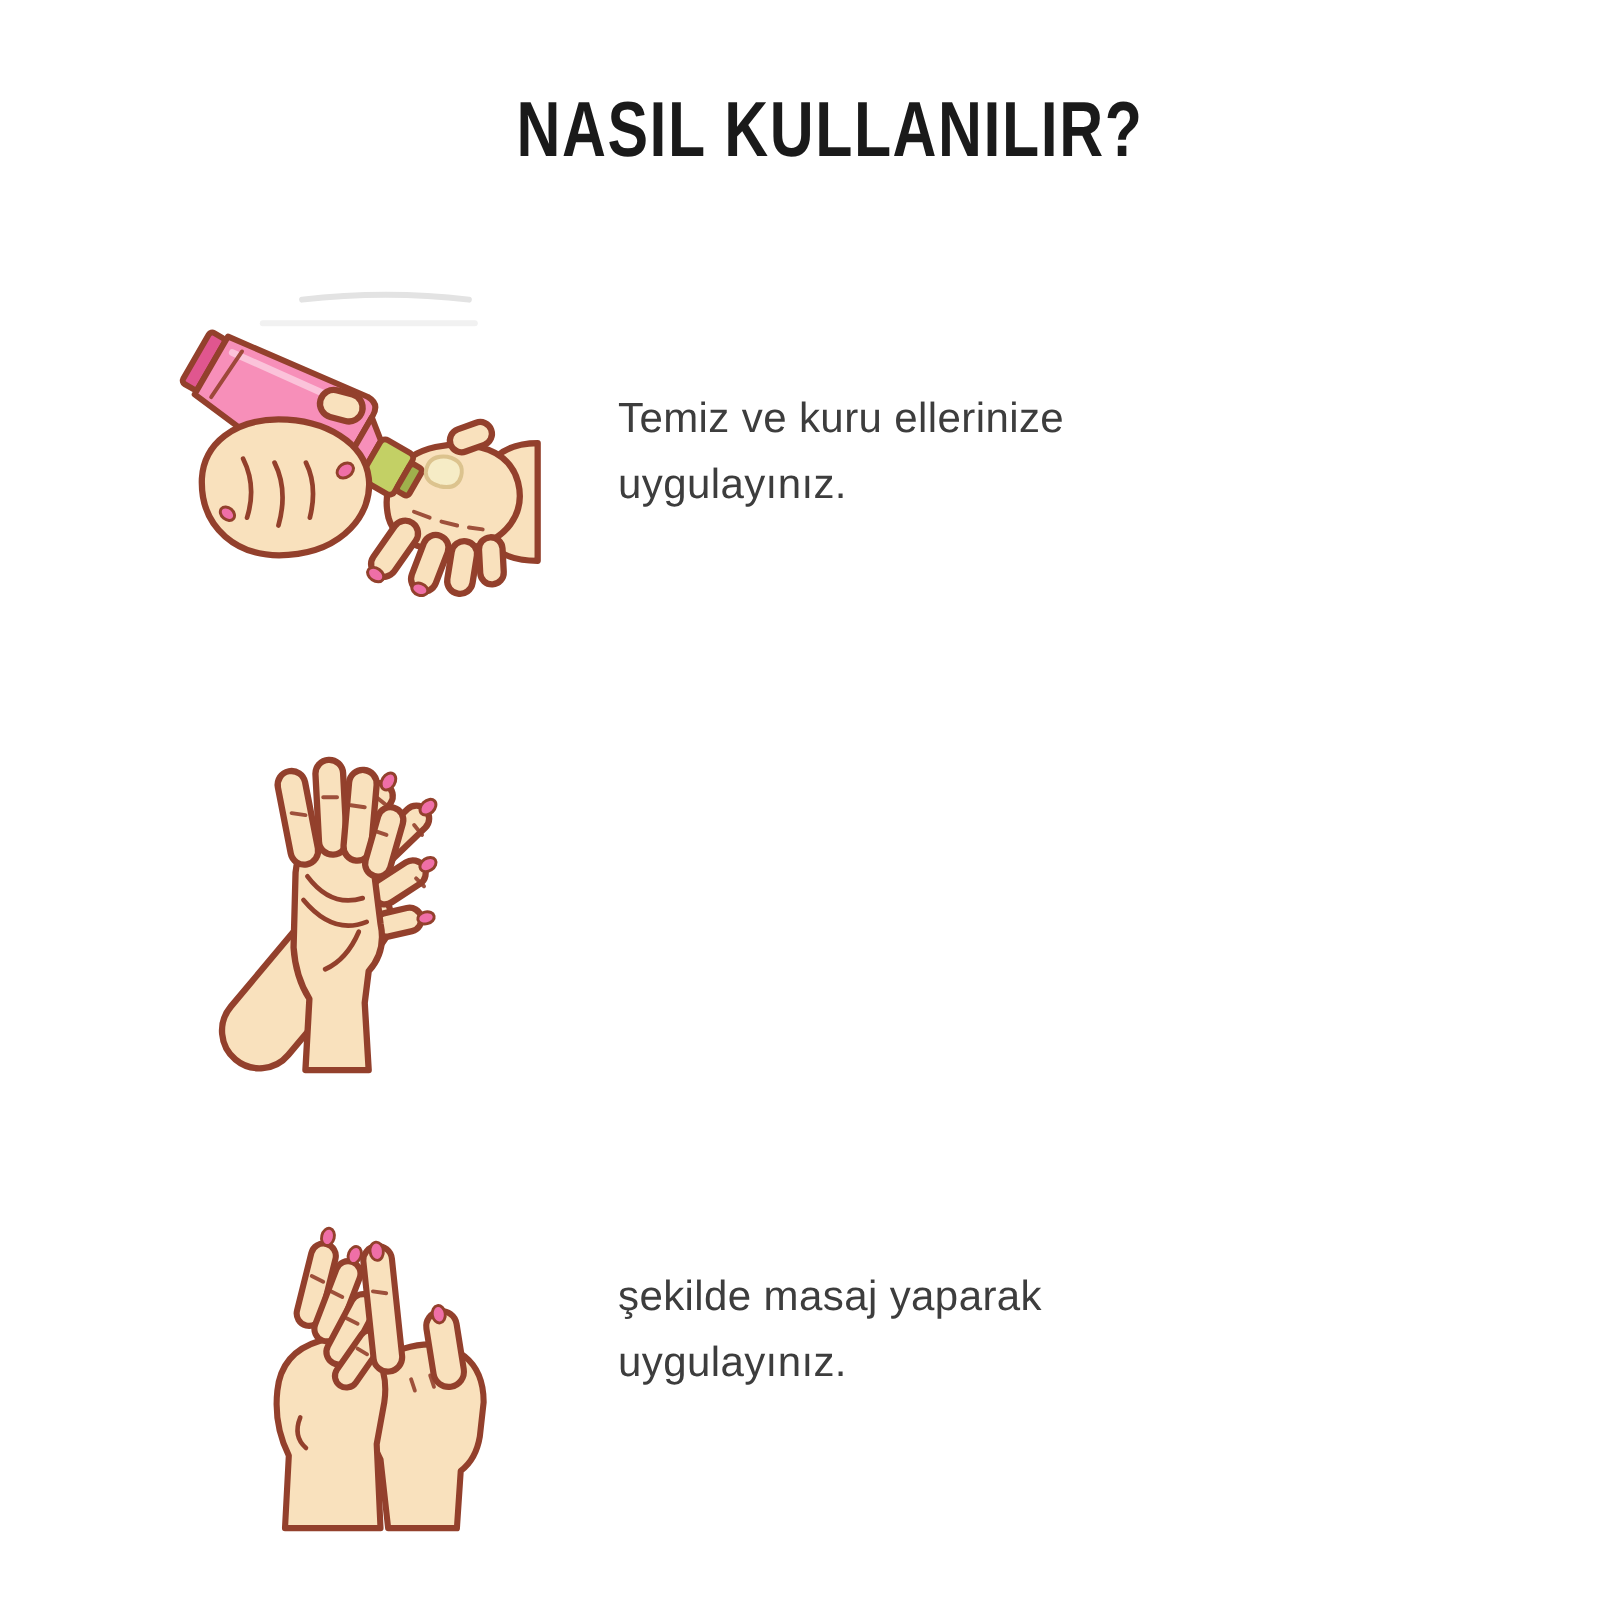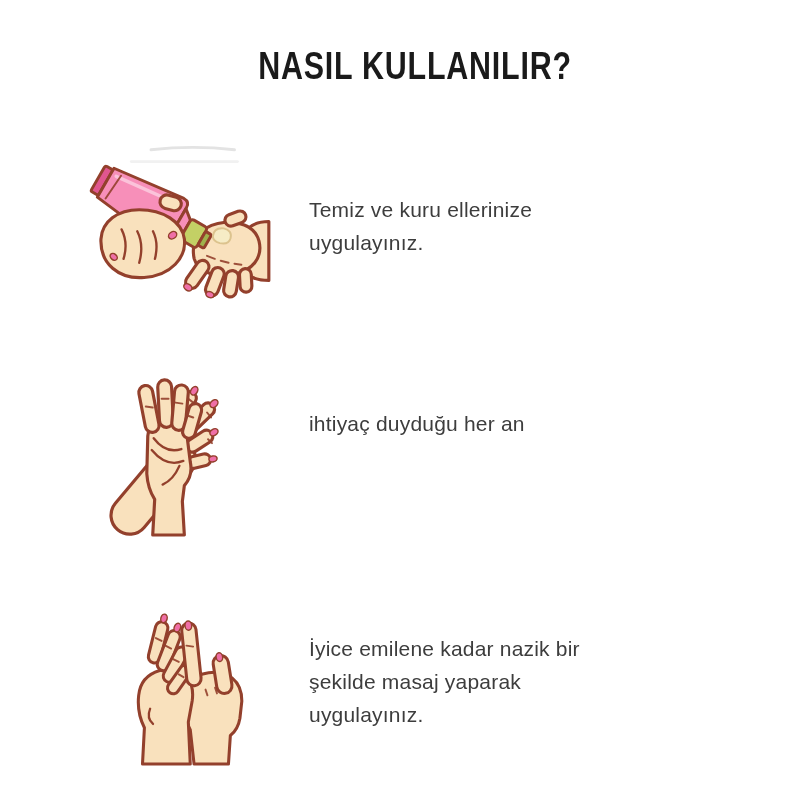--- a/index.html
+++ b/index.html
@@ -183,21 +183,20 @@
             <rect class="skin-shape" x="-4" y="-6.5" width="36" height="13" rx="6.5"></rect>
           </g>
         <path class="detail-line" d="M40,68 Q52,84 68,79"></path>
         <path class="detail-line" d="M38,80 Q53,98 70,91"></path>
         <path class="detail-line" d="M66,96 Q60,110 49,115"></path>
         <path class="detail-line knuckle" d="M32,36 l7,1 M48,28 l7,0 M62,32 l7,1 M74,45 l6,2"></path>
       </g>
     </svg>
   </div>
   <div class="step-text" id="text-2">
-    <div>ihtiyaç duyduğu her an</div>
   </div>
 
   <div class="illus" id="illus-3">
     <svg width="158" height="170" viewBox="0 0 165 178">
       <g>
         <path class="skin-shape" d="M88,140 Q80,126 82,108 Q84,88 100,82 Q120,76 132,86 Q142,94 142,110 L140,128 Q138,140 130,146 L128,176 L92,176 Z"></path>
         <g transform="translate(124,96) rotate(-99)">
             <rect class="skin-shape" x="-6" y="-8" width="40" height="16" rx="8"></rect>
           </g>
         <ellipse class="nail" cx="118.5" cy="64" rx="4.6" ry="3.4" transform="rotate(-99 118.5 64)"></ellipse>
@@ -227,18 +226,17 @@
       <g>
         <g transform="translate(92,88) rotate(-96)">
             <rect class="skin-shape" x="-6" y="-7.5" width="66" height="15" rx="7.5"></rect>
           </g>
         <ellipse class="nail" cx="86" cy="31" rx="4.8" ry="3.5" transform="rotate(-96 86 31)"></ellipse>
         <path class="detail-line knuckle" d="M84,52 l7,1 M104,98 l2,6 M114,96 l2,6"></path>
       </g>
     </svg>
   </div>
   <div class="step-text" id="text-3">
-    <div>İyice emilene kadar nazik bir</div>
     <div>şekilde masaj yaparak</div>
     <div>uygulayınız.</div>
   </div>
 
 </div>
 
 </body></html>

